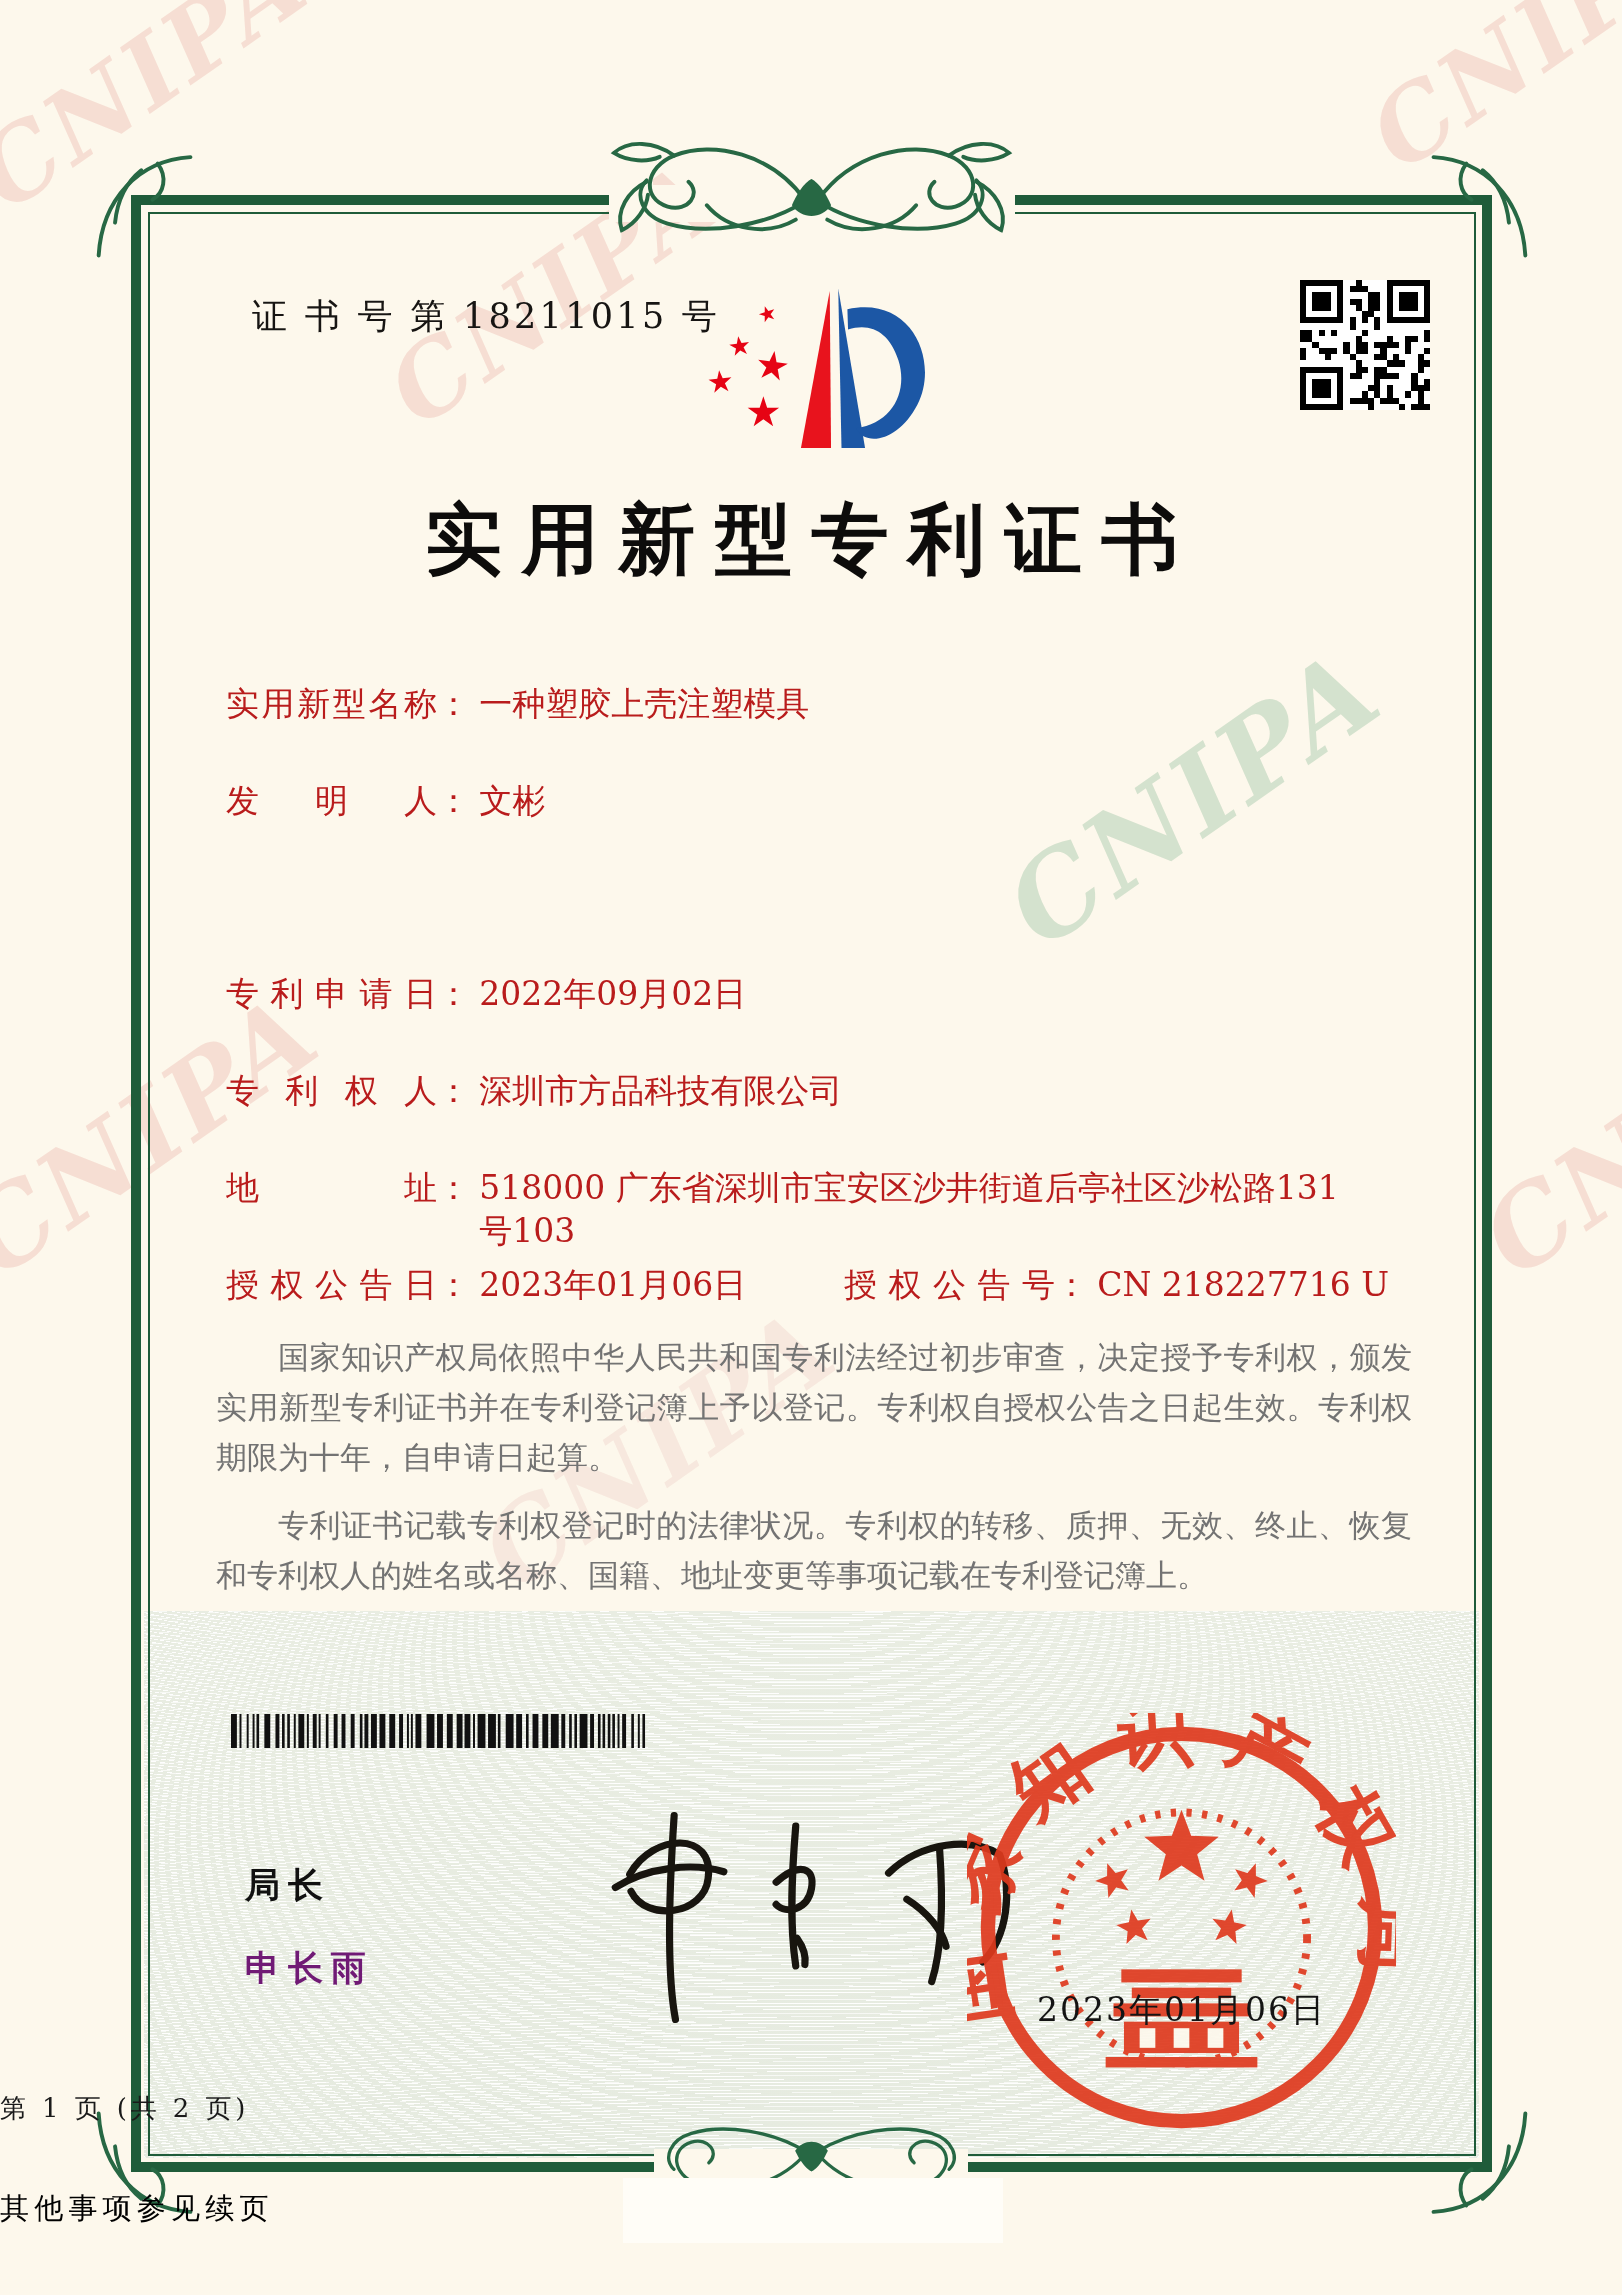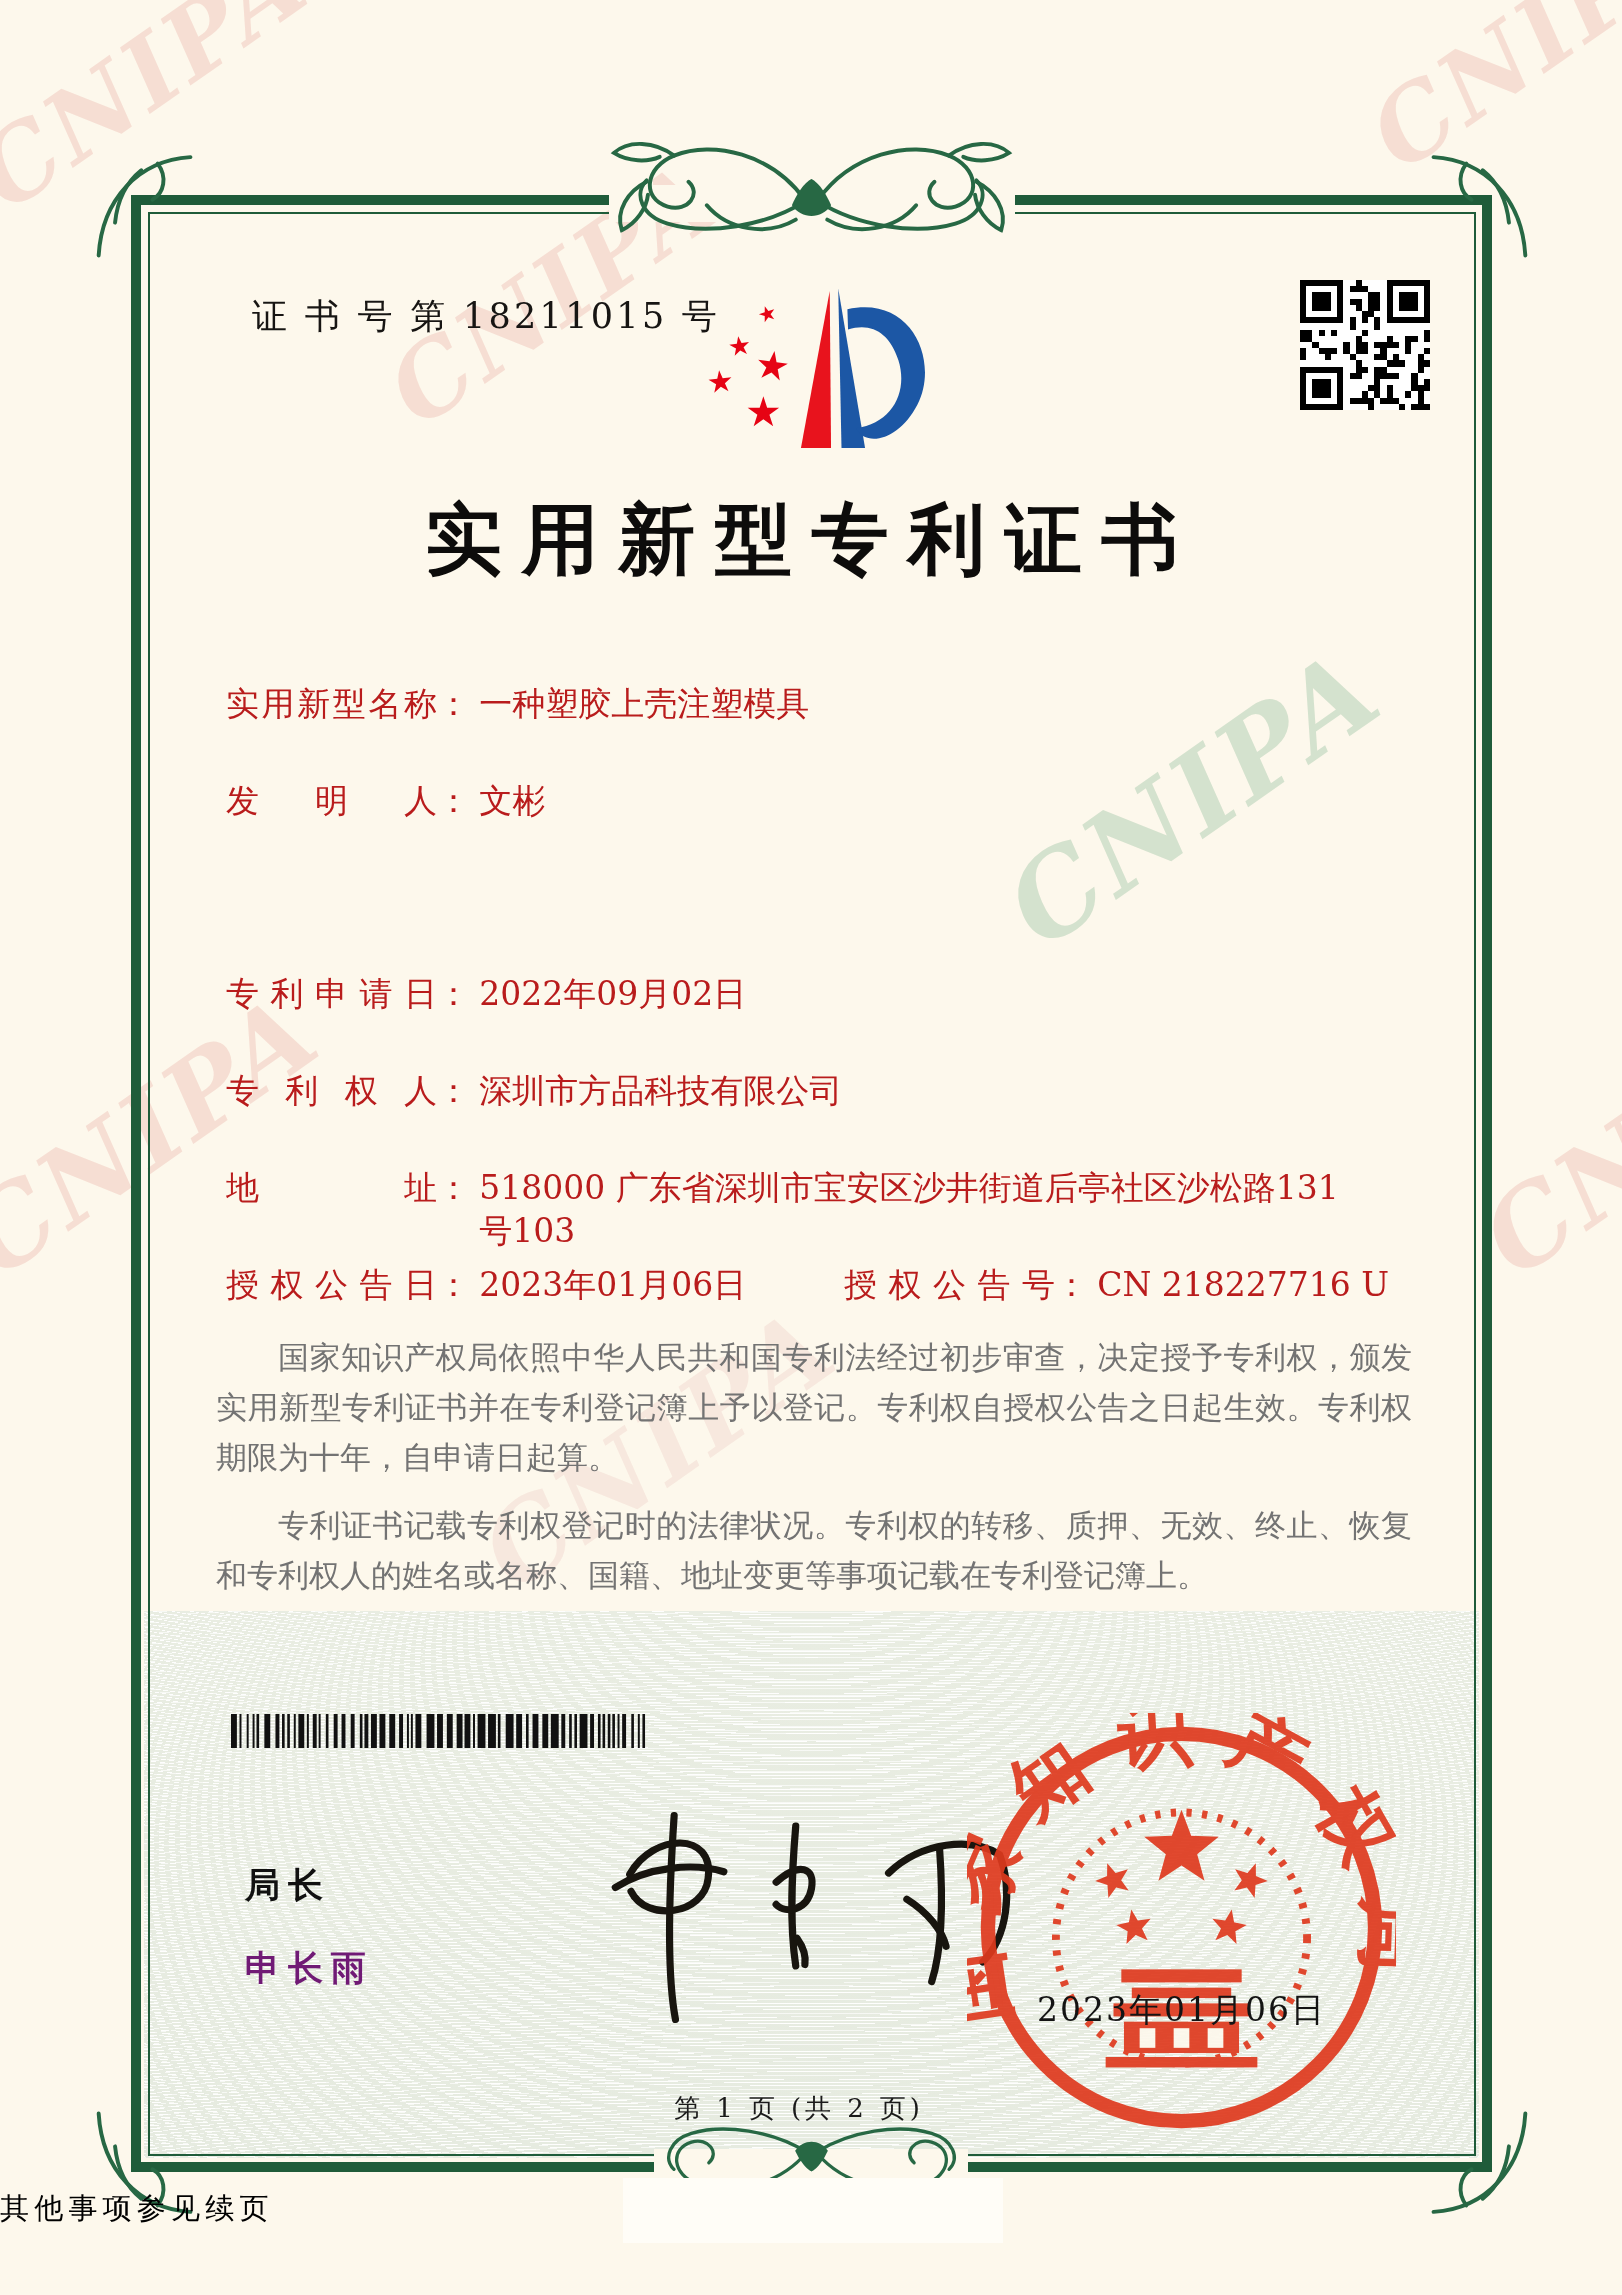--- a/index.html
+++ b/index.html
@@ -53,22 +53,22 @@
   .signer-title{position:absolute;left:245px;top:1862px;font-size:35px;font-weight:bold;
       font-family:"DejaVu Sans", sans-serif;letter-spacing:7.9px;color:#111;z-index:3;}
   .signer-name{position:absolute;left:245px;top:1945px;font-size:35px;font-weight:bold;
       font-family:"DejaVu Sans", sans-serif;letter-spacing:7.9px;color:#701a75;z-index:3;}
   .signature{position:absolute;left:576px;top:1775px;width:497px;height:268px;z-index:3;}
 
   .seal{position:absolute;left:967px;top:1713px;width:429px;height:429px;z-index:4;}
   .seal-date{position:absolute;left:967px;top:1988px;width:429px;text-align:center;
       font-size:33px;color:#141414;letter-spacing:2px;z-index:5;}
 
-  .page-info{position:absolute;left:0;top:2091px;width:1558px;text-align:center;
-      font-size:26px;color:#1a1a1a;letter-spacing:3.9px;z-index:3;margin-left:20px;}
+  .page-info{position:absolute;left:0;top:2091px;width:1558px;text-align:left;
+      font-size:26px;color:#1a1a1a;letter-spacing:3.9px;z-index:3;}
   .note-strip{position:absolute;left:623px;top:2178px;width:380px;height:65px;background:#fffdf7;z-index:2;}
   .note{position:absolute;left:0;top:2189px;width:1332px;text-align:left;
       font-size:29px;color:#000000;letter-spacing:5.2px;z-index:3;}
 </style>
 </head>
 <body>
 
 <div class="page">
 
   <span class="wm pink" style="left:-46px;top:19.6px;font-size:98px;">CNIPA</span>

